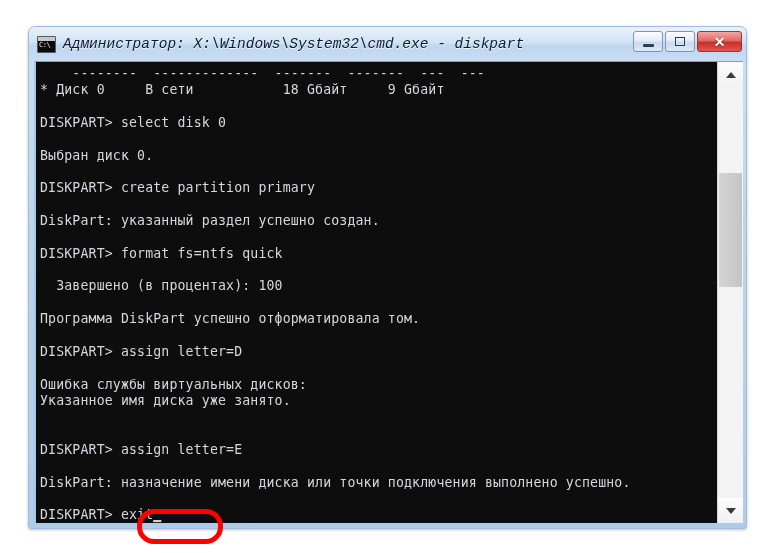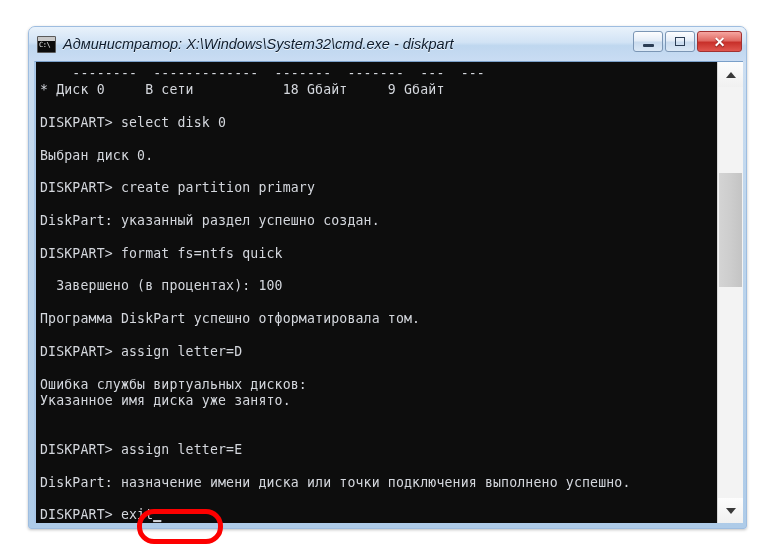--- a/index.html
+++ b/index.html
@@ -63,21 +63,21 @@
   #app-icon .glyph {
     position: absolute; left: 1px; top: 4px;
     color: #e6e6e6;
     font-family: "DejaVu Sans Mono", monospace;
     font-size: 7px;
     line-height: 9px;
     letter-spacing: -0.5px;
   }
 
   #title-text {
-    font-family: Liberation Sans, sans-serif;
+    font-family: Liberation Mono, monospace;
     font-style: italic;
     font-size: 14.5px;
     color: #0d1b2c;
     white-space: nowrap;
     text-shadow: 0 1px 0 rgba(255,255,255,0.75);
   }
 
   #win-buttons {
     position: absolute;
     right: 4px;

